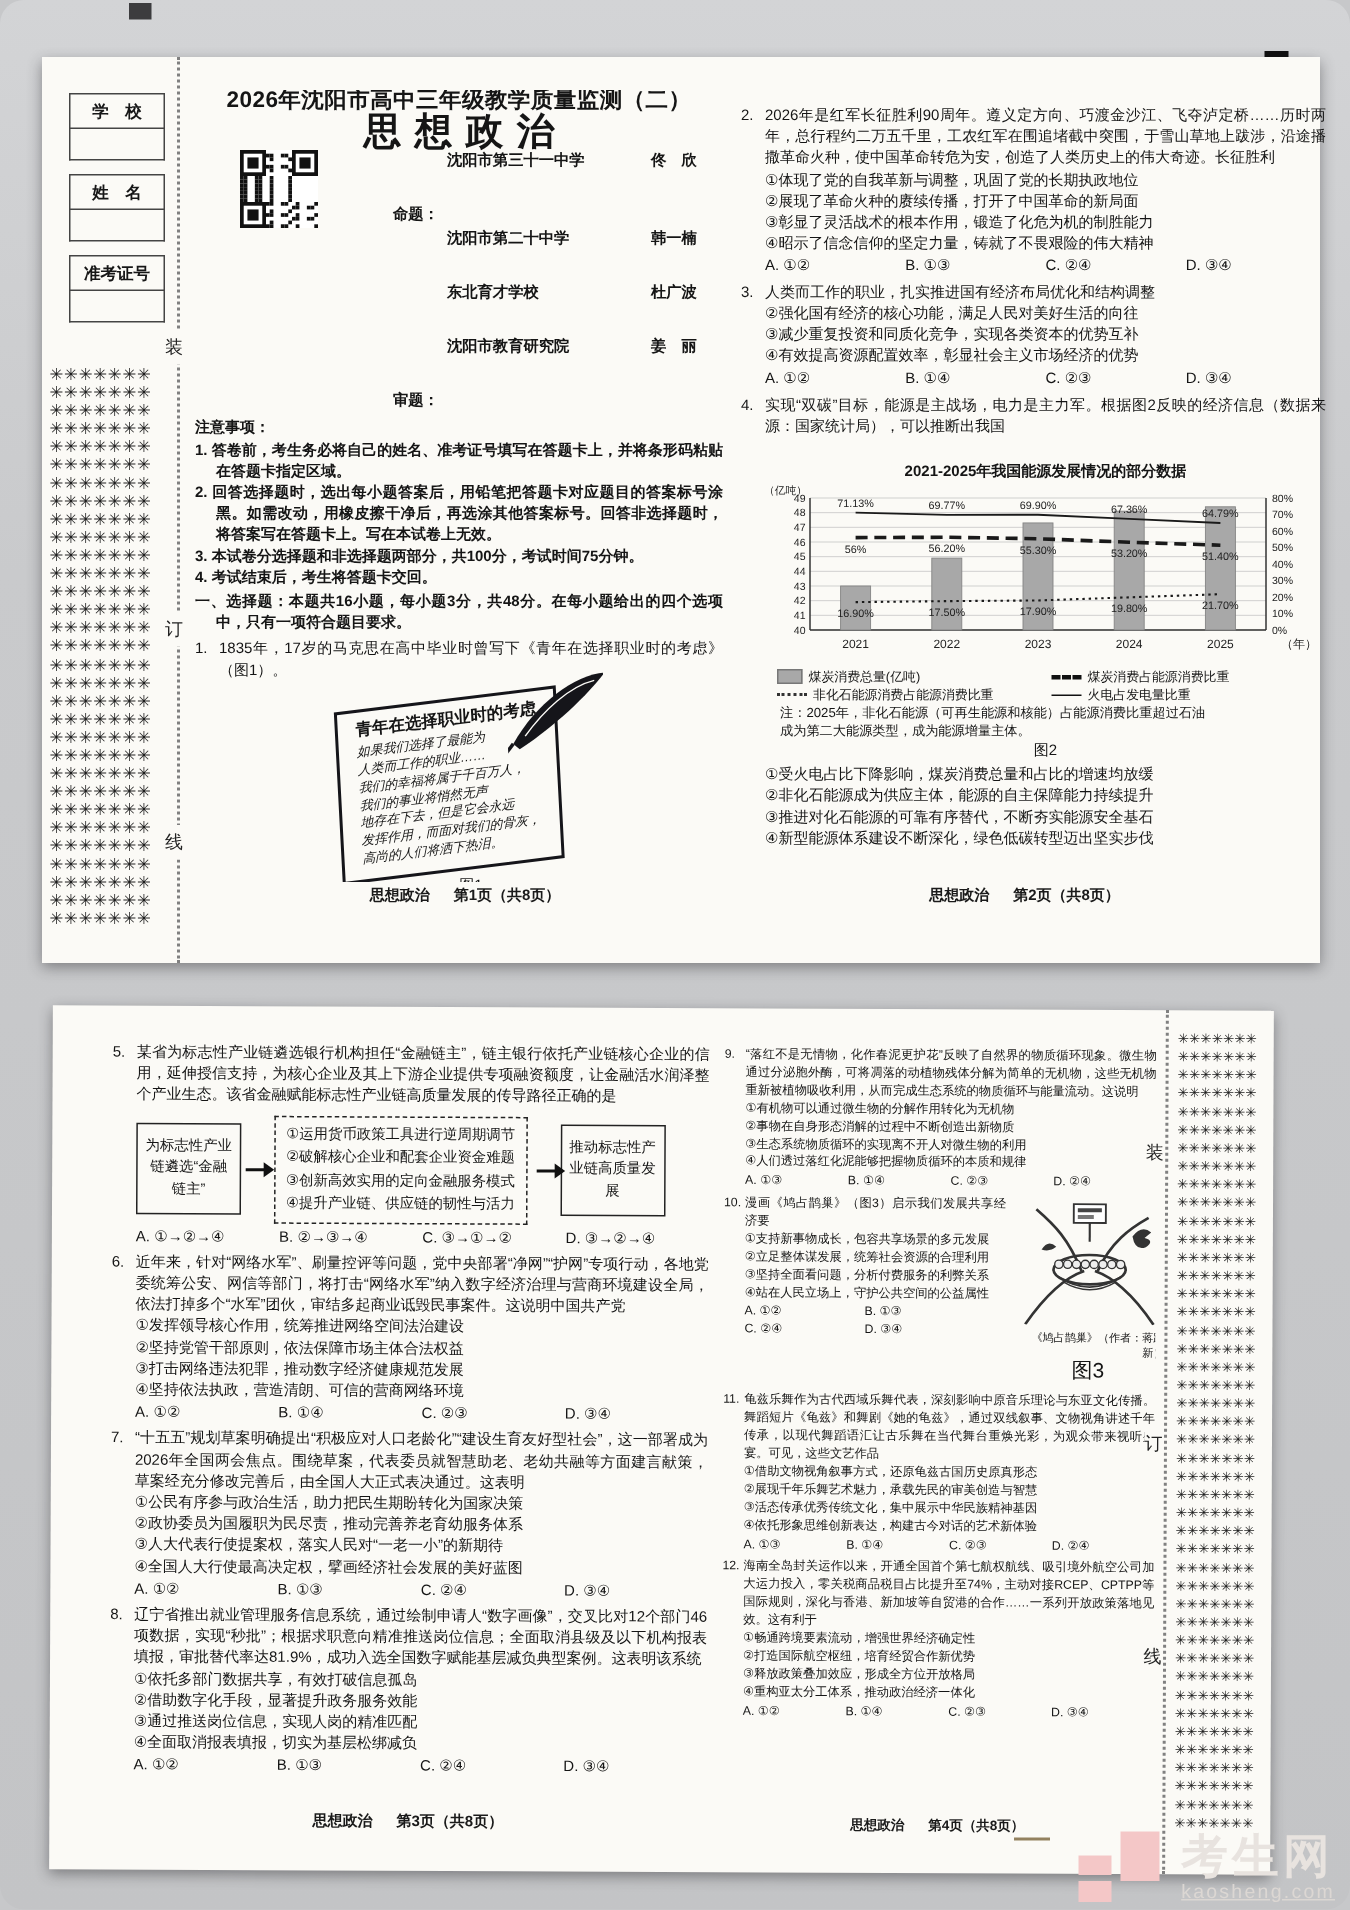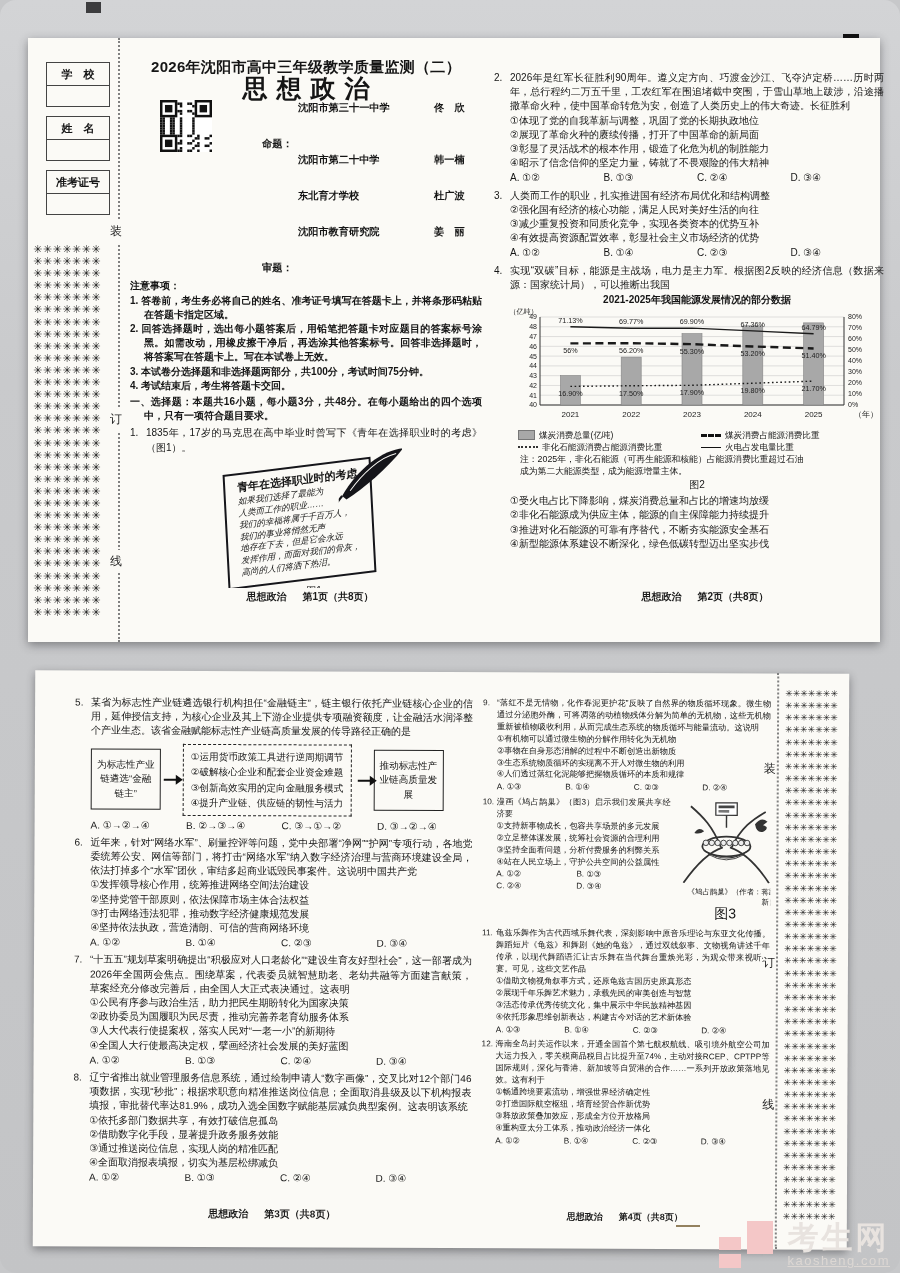--- a/index.html
+++ b/index.html
@@ -27,21 +27,21 @@
   .bchar{position:absolute;font-size:12px;color:#222;background:#fbfaf6;padding:3px 0;z-index:2;}
 
   
   .col{position:absolute;font-size:10px;line-height:14.2px;color:#151515;overflow:hidden;}
   #p1{left:102px;top:22px;width:352px;height:528px;}
   #p2{left:466px;top:30px;width:390px;height:520px;}
   #p3{left:40px;top:22px;width:398px;height:512px;}
   #p4{left:448px;top:22px;width:288px;height:512px;font-size:8.2px;line-height:11.9px;}
   .pfooter{position:absolute;text-align:center;font-size:10px;font-weight:600;color:#1a1a1a;}
   #f1{left:106px;top:552px;width:352px;}
-  #f2{left:482px;top:552px;width:390px;}
+  #f2{left:460px;top:552px;width:390px;}
   #f3{left:40px;top:536px;width:398px;}
   #f4{left:448px;top:538px;width:288px;font-size:9px;}
   .fsub{margin-right:16px;}
 
   
   .exam-title{font-size:15px;font-weight:700;text-align:center;letter-spacing:.3px;}
   .subject-title{font-size:25px;font-weight:800;text-align:center;letter-spacing:9px;padding-left:9px;margin:7px 0 5px;}
   .meta{display:flex;align-items:flex-start;margin:1px 0 4px;}
   .qr{width:52px;height:52px;margin-left:30px;flex:none;}
   .setters{margin-left:auto;width:220px;font-size:10.2px;font-weight:600;}
@@ -68,21 +68,21 @@
   
   .figwrap{position:relative;width:250px;margin:3px auto 0;text-align:center;}
   .notebox{position:relative;display:inline-block;transform:rotate(-7deg) skewX(-4deg);
     border:2px solid #15151a;padding:5px 12px 7px;margin:8px 30px 2px 0;background:#fbfaf6;}
   .notetitle{font-weight:700;font-size:11px;margin-bottom:2px;white-space:nowrap;}
   .noteline{font-size:8.6px;line-height:11.8px;text-align:left;white-space:nowrap;font-style:italic;}
   .quill{position:absolute;right:-34px;top:-18px;}
   .figcaption{font-size:10px;margin-top:1px;text-align:center;}
 
   
-  .chartwrap{margin:1px 0 2px;}
+  .chartwrap{margin:16px 0 2px;}
   .ctitle{font-size:10px;font-weight:700;text-align:center;margin-bottom:0;}
   .legendrow{display:flex;font-size:8.6px;line-height:12px;}
   .legenditem{display:flex;align-items:center;flex:1;}
   .legendrow .legenditem:first-child{padding-left:8px;}
   .sw{display:inline-block;margin-right:4px;flex:none;}
   .sw.bar{width:15px;height:8px;background:#a8a8a8;border:1px solid #777;}
   .sw.dashed{width:20px;height:0;border-top:3px dashed #111;}
   .sw.dotted{width:20px;height:0;border-top:2px dotted #333;}
   .sw.solid{width:20px;height:0;border-top:1.5px solid #111;}
   .cnote{font-size:8.8px;line-height:11.8px;white-space:pre-line;padding-left:10px;margin-top:1px;}

